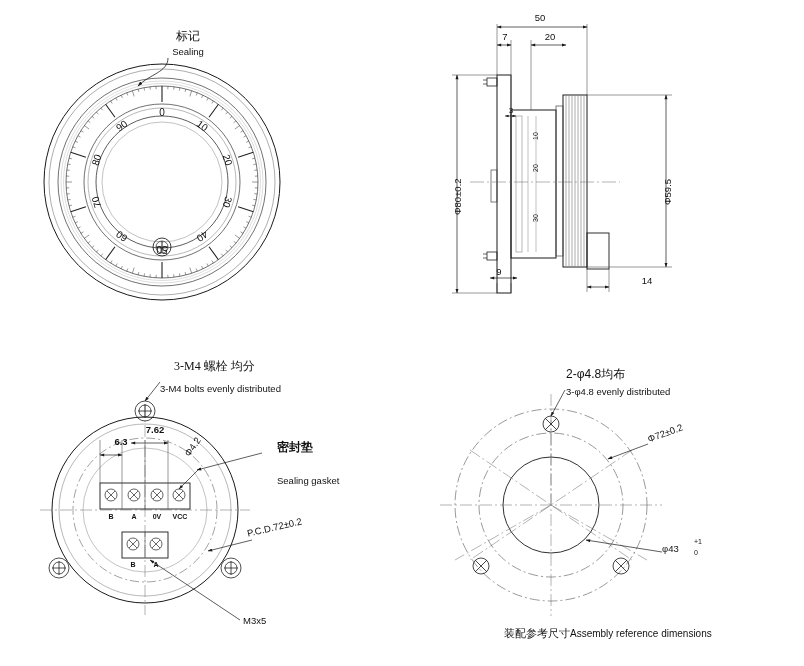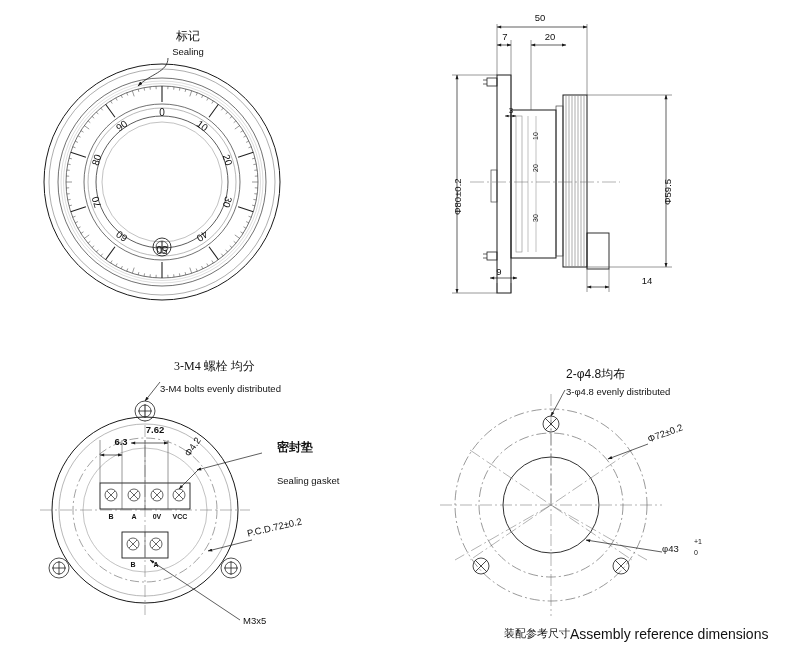--- a/index.html
+++ b/index.html
@@ -283,15 +283,15 @@
   <div class="lbl cn" style="left:566px; top:368px;">2-φ4.8均布</div>
   <div class="lbl" style="left:566px; top:386px;text-align:center;">3-φ4.8 evenly distributed</div>
 
   <div class="lbl" style="left:646px; top:434px; transform:rotate(-20deg); transform-origin:0 0;">Φ72±0.2</div>
 
   <div class="lbl" style="left:662px; top:543px;">φ43</div>
   <div class="lbl xs" style="left:694px; top:536px;">+1</div>
   <div class="lbl xs" style="left:694px; top:547px;">0</div>
 
   <div class="lbl cn" style="left:504px; top:627px; font-size:11px;">装配参考尺寸</div>
-  <div class="lbl" style="left:570px; top:628px; font-size:14px;">Assembly reference dimensions</div>
+  <div class="lbl" style="left:570px; top:628px; font-size:10px;">Assembly reference dimensions</div>
 
 </div>
 
 </body></html>

